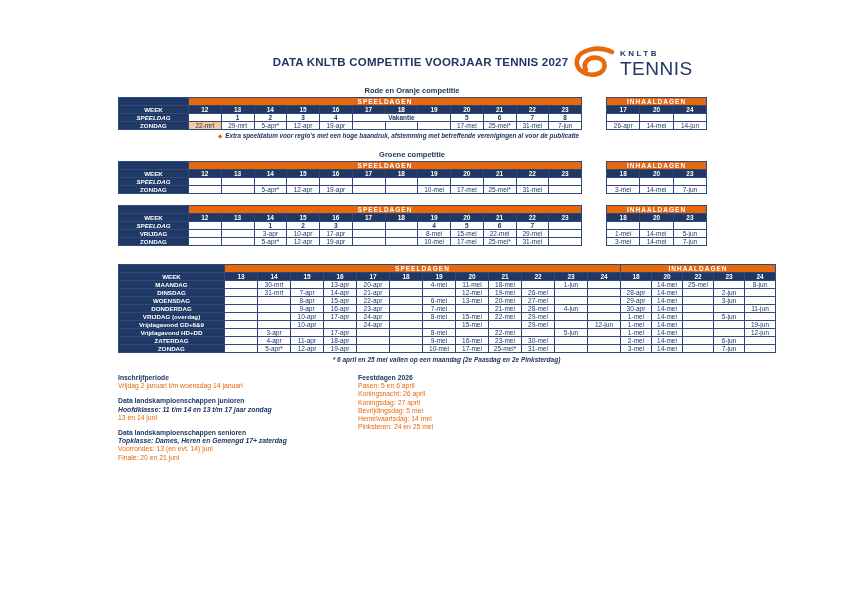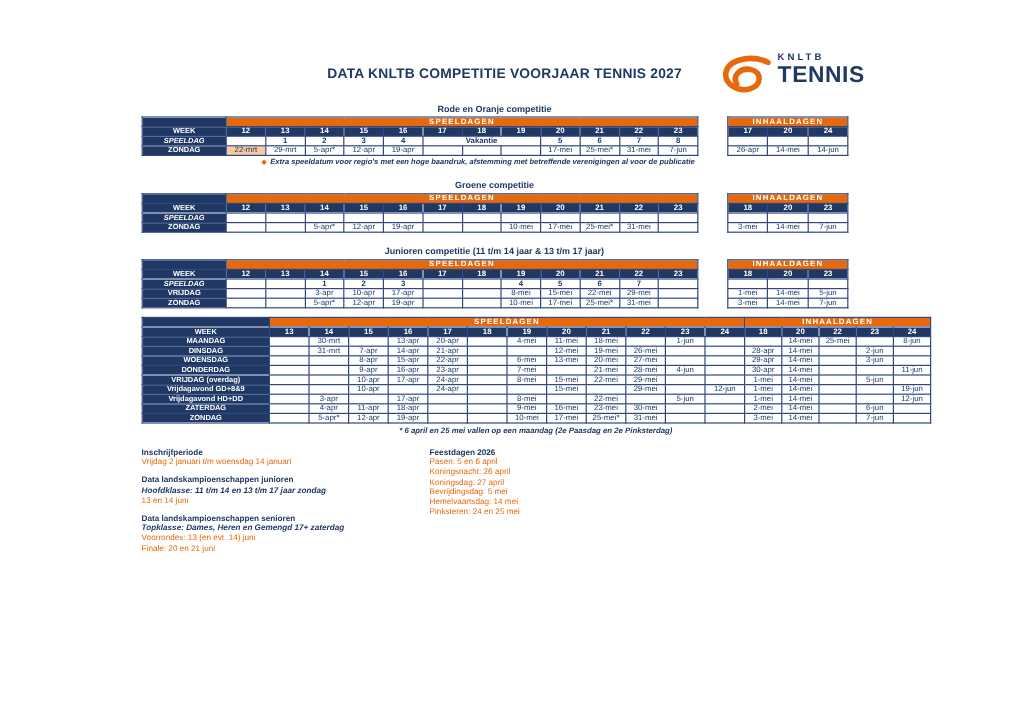--- a/index.html
+++ b/index.html
@@ -1,23 +1,23 @@
 <!DOCTYPE html>
 <html><head>
 <meta charset="utf-8">
 <style>
   html,body{margin:0;padding:0;}
   body{width:841px;height:595px;background:#ffffff;font-family:"Liberation Sans",sans-serif;}
   .page{position:relative;width:841px;height:595px;background:#ffffff;overflow:hidden;}
   .doc-title{position:absolute;top:56px;left:0;width:841px;text-align:center;color:#1F3864;font-weight:bold;font-size:11.5px;letter-spacing:.2px;}
-  .logo{position:absolute;top:44px;left:596px;display:flex;}
+  .logo{position:absolute;top:44px;left:568px;display:flex;align-items:center;}
   .logo svg{display:block;}
   .wordmark{display:flex;flex-direction:column;margin-left:2px;line-height:1;}
   .brand{color:#1F3864;font-weight:bold;font-size:8px;letter-spacing:2.5px;}
-  .product{color:#1F3864;font-weight:bold;font-size:19px;letter-spacing:.5px;margin-top:1px;}
+  .product{color:#1F3864;font-weight:normal;font-size:19px;letter-spacing:.5px;margin-top:1px;}
   .tblock{position:absolute;left:118px;}
   .tbl-title{width:588px;text-align:center;color:#1F3864;font-weight:bold;font-size:7.5px;margin-bottom:2px;}
   table.sched{border-collapse:collapse;table-layout:fixed;}
   .sched td{padding:0;height:7px;line-height:7px;font-size:6.5px;text-align:center;color:#1F3864;border:1px solid #31487f;white-space:nowrap;overflow:hidden;}
   .sched td.corner{background:#1F3864;}
   .sched td.band{background:#E8690B;color:#fff;font-weight:bold;font-size:6.5px;letter-spacing:1px;}
   .sched td.wk{background:#1F3864;color:#fff;font-weight:bold;}
   .sched td.rowlab{background:#1F3864;color:#fff;font-weight:bold;font-size:6.2px;}
   .sched td.ital{font-style:italic;}
   .sched td.gapc{border:none;background:#fff;}
@@ -226,21 +226,20 @@
             <td class="cell"></td>
             <td class="gapc"></td>
             <td class="cell">3-mei</td>
             <td class="cell">14-mei</td>
             <td class="cell">7-jun</td>
           </tr>
         </tbody>
       </table>
     </div>
   <div class="tblock" style="top:205px">
-      <div class="tbl-title">Junioren competitie (11 t/m 14 jaar &amp; 13 t/m 17 jaar)</div>
       <table class="sched">
         <colgroup>
           <col style="width: 70px;">
           <col style="width: 32.75px;">
           <col style="width: 32.75px;">
           <col style="width: 32.75px;">
           <col style="width: 32.75px;">
           <col style="width: 32.75px;">
           <col style="width: 32.75px;">
           <col style="width: 32.75px;">

